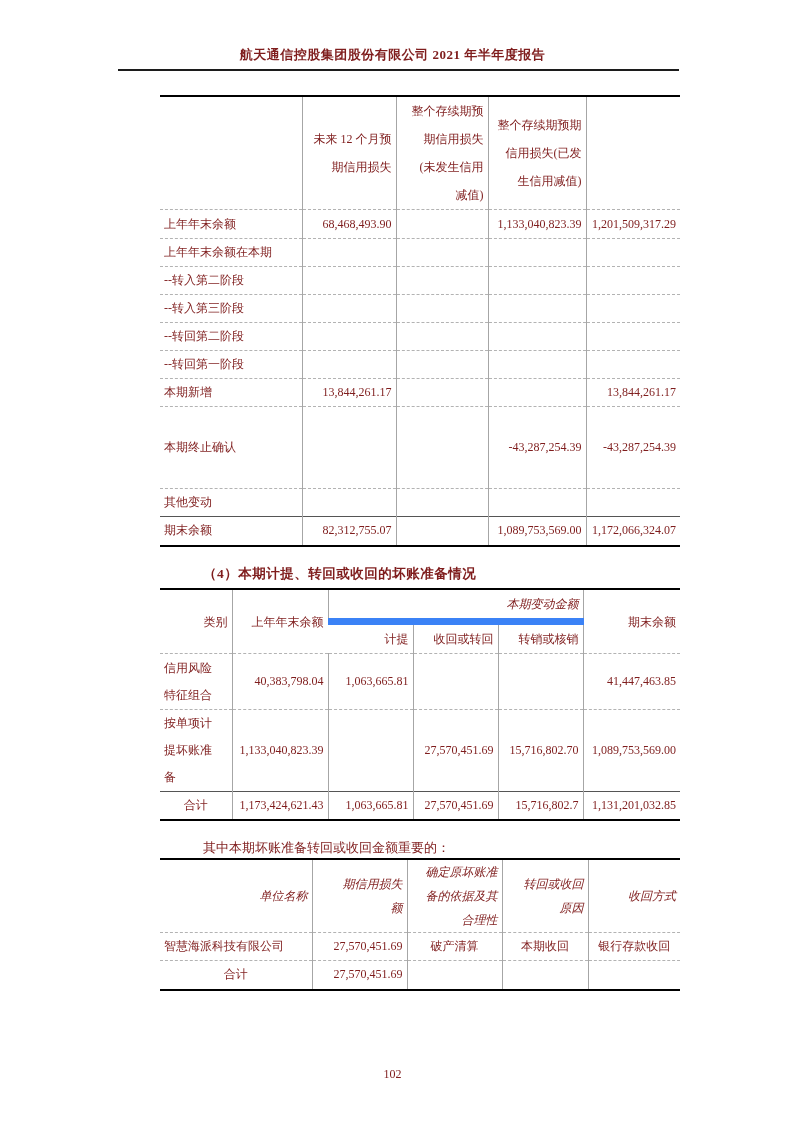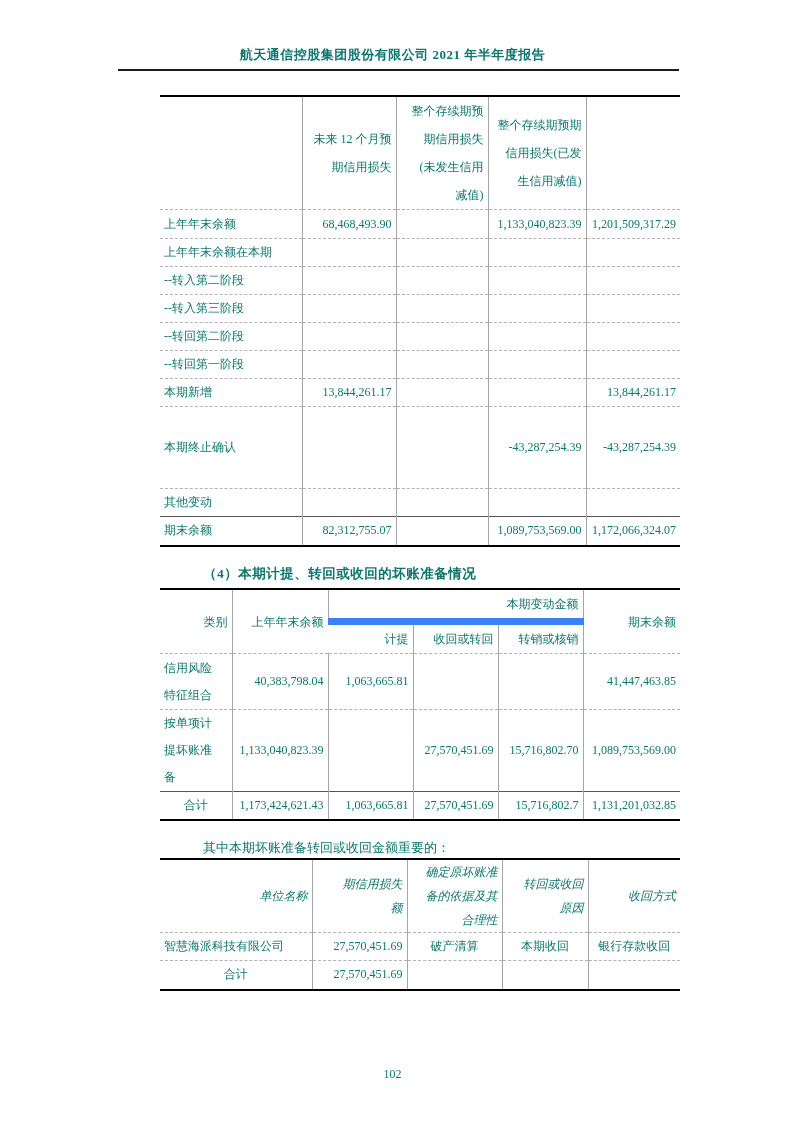--- a/index.html
+++ b/index.html
@@ -1,18 +1,18 @@
 <!DOCTYPE html>
 <html><head>
 <meta charset="utf-8">
 <style>
   html,body { margin:0; padding:0; background:#ffffff; }
   .page {
     position:relative; width:785px; height:1122px; background:#ffffff;
-    font-family:"Liberation Serif","DejaVu Serif",serif; color:#0f766e;
+    font-family:"Liberation Serif","DejaVu Serif",serif; color:#7f1d1d;
     overflow:hidden;
   }
   .doc-title {
     position:absolute; top:46px; left:0; width:100%;
     text-align:center; font-size:13px; font-weight:bold; letter-spacing:.5px;
   }
   .doc-rule {
     position:absolute; top:69px; left:118px; width:561px; height:2px;
     background:#1c1c1c;
   }
@@ -26,21 +26,21 @@
     border-left:1px solid #a6a6a6;
     border-top:1px dashed #b3b3b3;
     padding:0 4px; overflow:hidden; vertical-align:middle;
   }
   .t td:first-child { border-left:none; }
   .t tr:first-child > td { border-top:none; }
   .t .hc  { text-align:right; white-space:pre-line; line-height:28px; }
   .t .lbl { text-align:left;  white-space:pre-line; line-height:27px; }
   .t .num { text-align:right;margin-top:40px; }
   .t .ctr { text-align:center; }
-  .t .grp { border-bottom:none; }
+  .t .grp { border-bottom:none;font-style:italic; }
   .t .subh { border-top:7px solid #3b82f6; }
   .t tr.solid-t > td { border-top:1px solid #555; }
   #table1 { top:95px; }
   #table2 { top:588px; }
   #table3 { top:858px; }
   #table3 .hc { line-height:24px;font-style:italic; }
   .sec-heading {
     position:absolute; left:203px; top:565px;
     font-size:13.5px; font-weight:bold; letter-spacing:.5px;
   }

